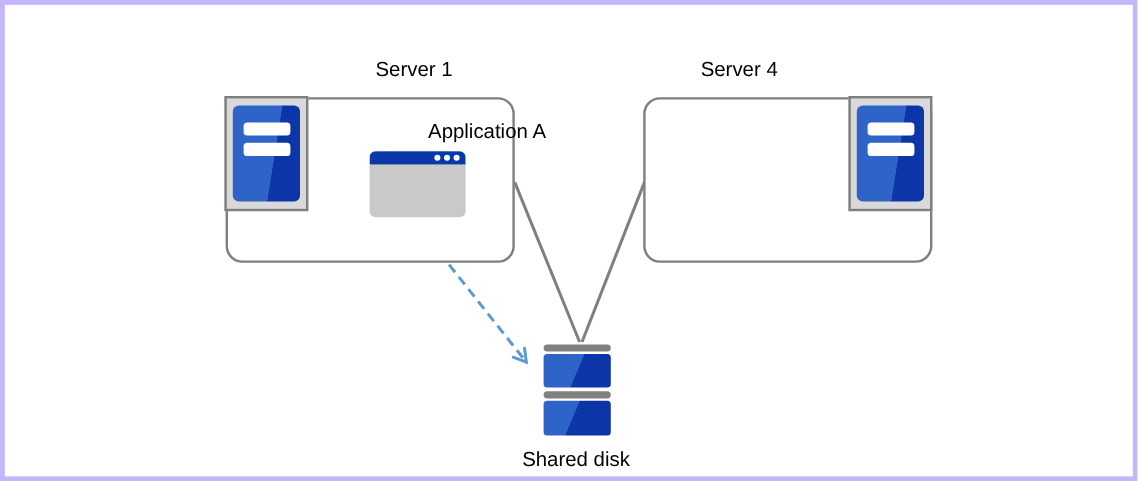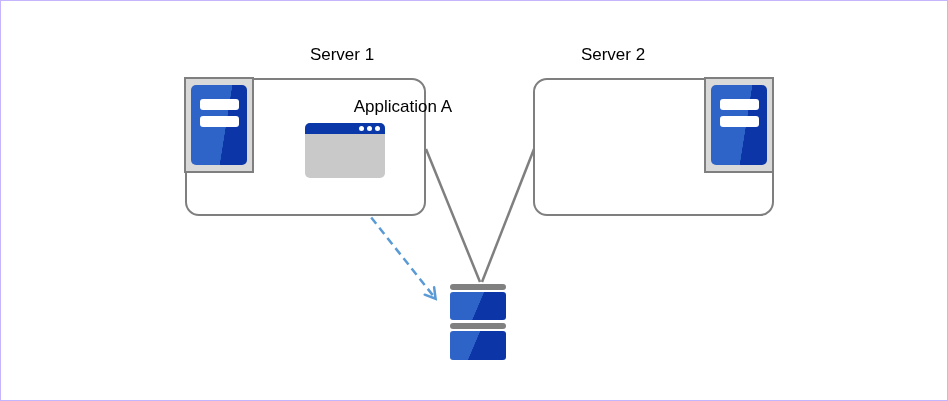--- a/index.html
+++ b/index.html
@@ -1,21 +1,21 @@
 <!DOCTYPE html>
 <html><head>
 <meta charset="utf-8">
 <style>
   html,body { margin:0; padding:0; background:#ffffff; }
   .canvas {
     position:relative;
     width:948px; height:401px;
     box-sizing:border-box;
     background:#ffffff;
-    border:1px solid #c4b5fd;
+    border:4px solid #c4b5fd;
     font-family:"Liberation Sans", sans-serif;
     color:#000000;
     overflow:hidden;
   }
   .lines-svg { position:absolute; left:0; top:0; width:948px; height:401px; }
   .server-box {
     position:absolute;
     width:241px; height:138px;
     background:#ffffff;
     border:2.5px solid #7f7f7f;
@@ -120,27 +120,28 @@
 
   <div class="diagram-label label-app">Application A</div>
   <div class="window-icon">
     <div class="window-titlebar">
       <div class="window-dot dot-1"></div>
       <div class="window-dot dot-2"></div>
       <div class="window-dot dot-3"></div>
     </div>
   </div>
 
-  <div class="diagram-label label-server2">Server 2</div>
+  <div class="diagram-label label-server2">Server 4</div>
   <div class="server-box box-server2"></div>
   <div class="icon-frame frame-2">
     <div class="server-icon">
       <div class="server-bar b1"></div>
       <div class="server-bar b2"></div>
     </div>
   </div>
 
   <div class="disk-unit-bar disk-bar-1"></div>
   <div class="disk-unit-body disk-body-1"></div>
   <div class="disk-unit-bar disk-bar-2"></div>
   <div class="disk-unit-body disk-body-2"></div>
+  <div class="diagram-label label-disk">Shared disk</div>
 
 </div>
 
 </body></html>

